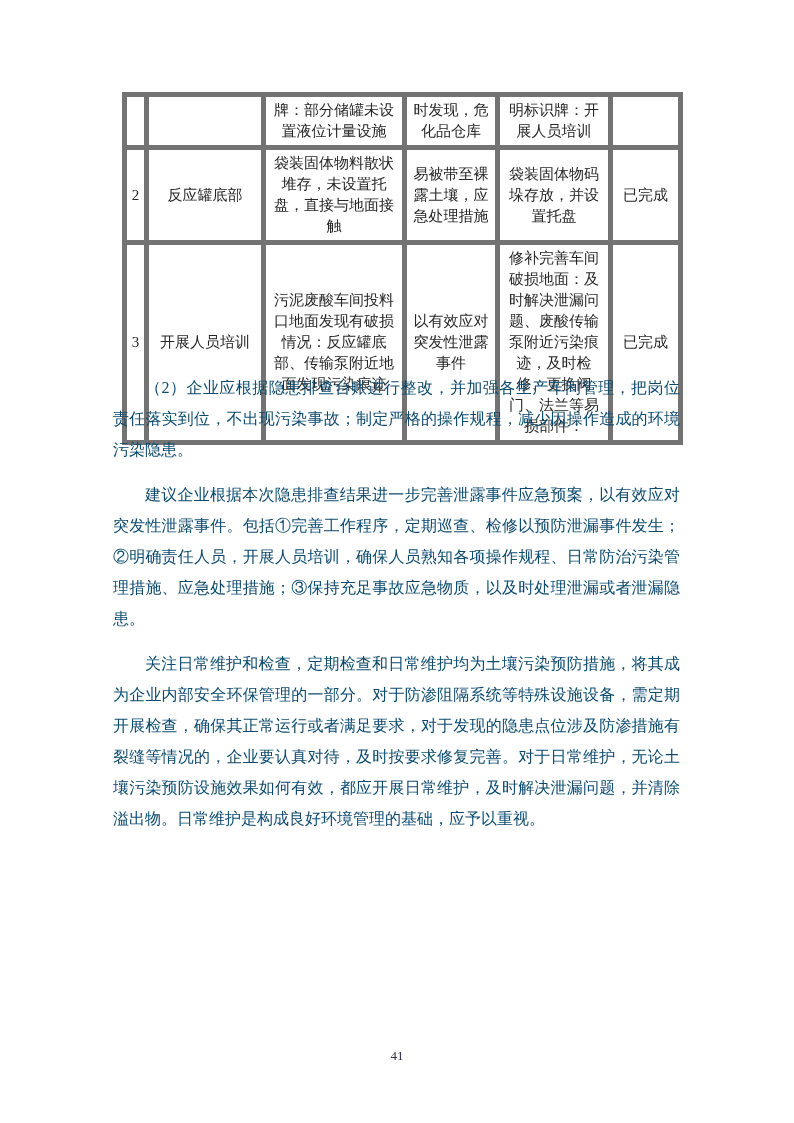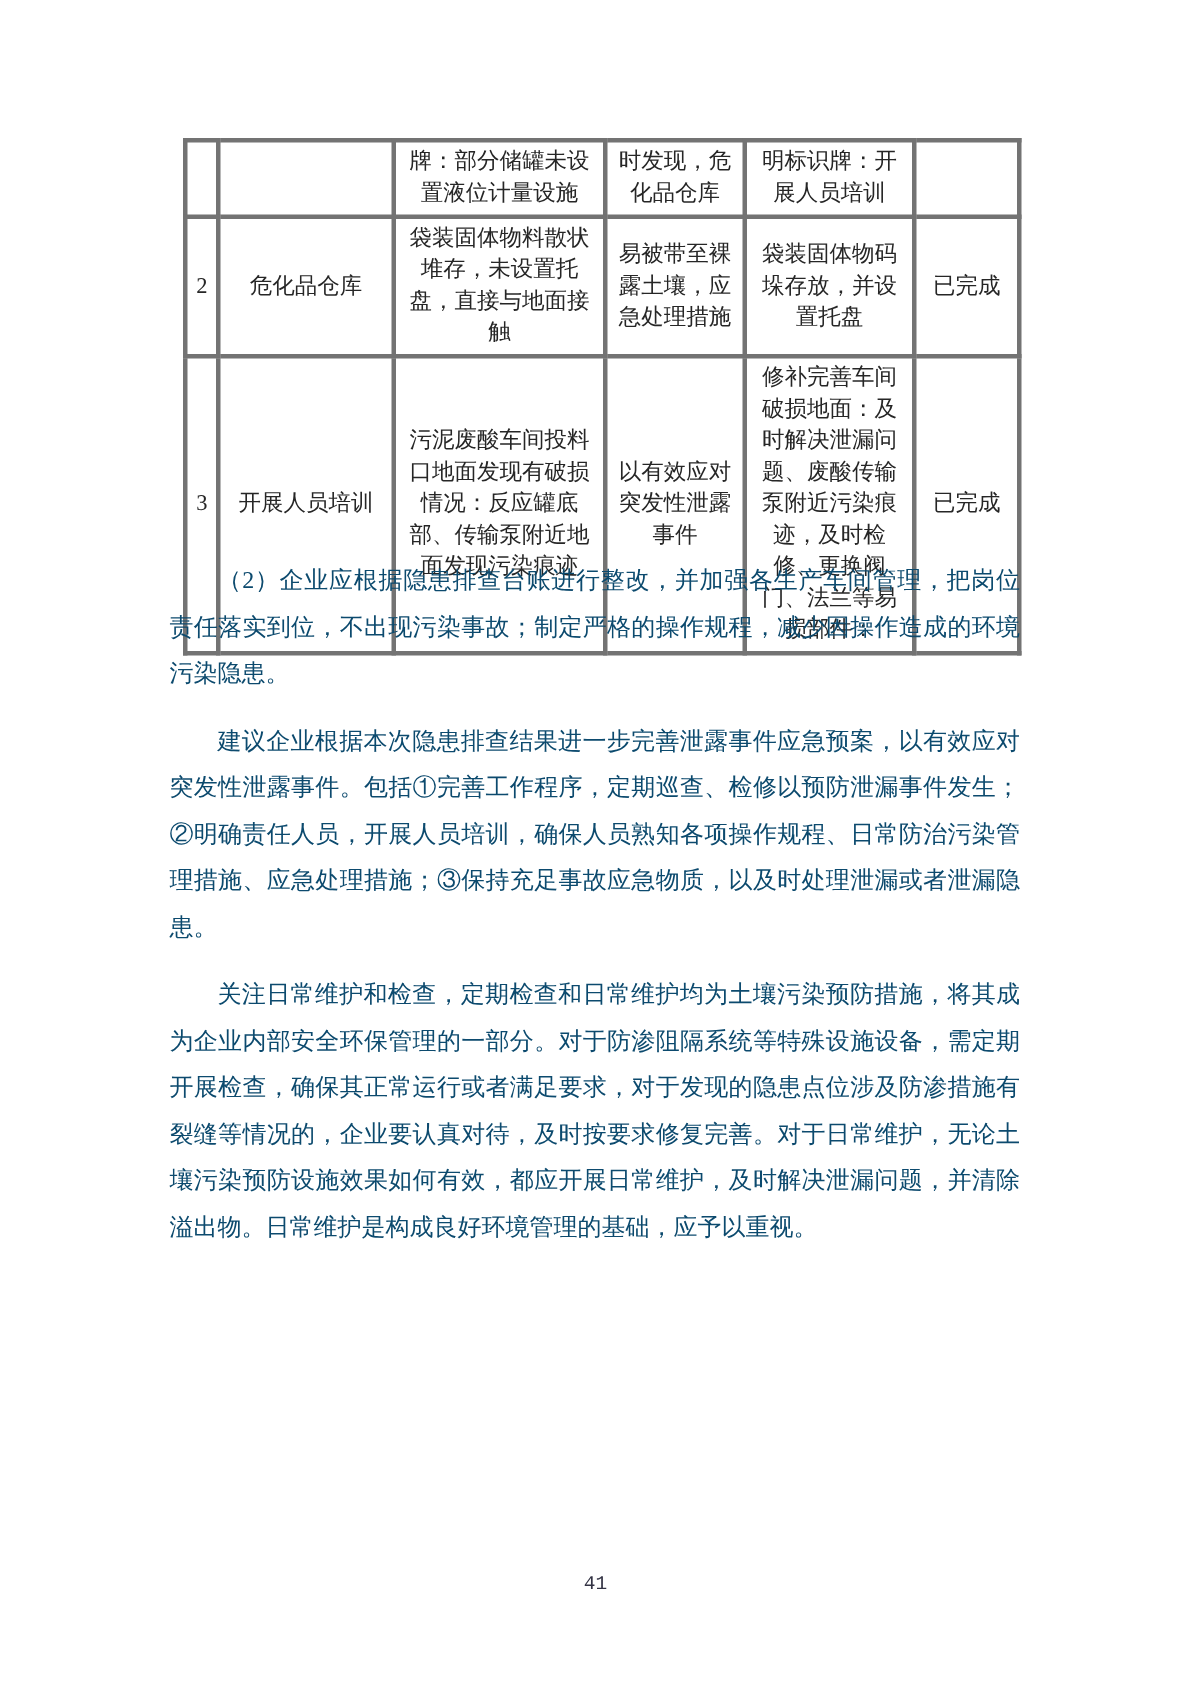--- a/index.html
+++ b/index.html
@@ -21,21 +21,21 @@
       left: 122px;
       top: 92px;
       width: 556px;
       border-collapse: collapse;
       table-layout: fixed;
       font-size: 15px;
       line-height: 21px;
       color: #262626;
     }
     table.rect-table td {
-      border: 3px solid #737373;
+      border: 5px solid #737373;
       padding: 3px 3px;
       text-align: center;
       vertical-align: middle;
       overflow: hidden;
     }
     tr.row-cont   { height: 48px; }
     tr.row-2      { height: 62px; }
     tr.row-3      { height: 169px; }
     .body-text {
       position: absolute;
@@ -53,21 +53,20 @@
       text-indent: 32px;
     }
     .footer {
       position: absolute;
       left: 0;
       top: 1048px;
       width: 100%;
       text-align: center;
       font-size: 13px;
       color: #333344;
-      font-family: Liberation Mono, monospace;
     }
   </style>
 </head>
 <body>
 
 <div class="page">
 
   <table class="rect-table">
     <colgroup>
       <col style="width:22px">
@@ -81,21 +80,21 @@
       <tr class="row-cont">
         <td></td>
         <td></td>
         <td>牌：部分储罐未设置液位计量设施</td>
         <td>时发现，危化品仓库</td>
         <td>明标识牌：开展人员培训</td>
         <td></td>
       </tr>
       <tr class="row-2">
         <td>2</td>
-        <td>危化品仓库</td>
+        <td>反应罐底部</td>
         <td>袋装固体物料散状堆存，未设置托盘，直接与地面接触</td>
         <td>易被带至裸露土壤，应急处理措施</td>
         <td>袋装固体物码垛存放，并设置托盘</td>
         <td>已完成</td>
       </tr>
       <tr class="row-3">
         <td>3</td>
         <td>开展人员培训</td>
         <td>污泥废酸车间投料口地面发现有破损情况：反应罐底部、传输泵附近地面发现污染痕迹</td>
         <td>以有效应对突发性泄露事件</td>

